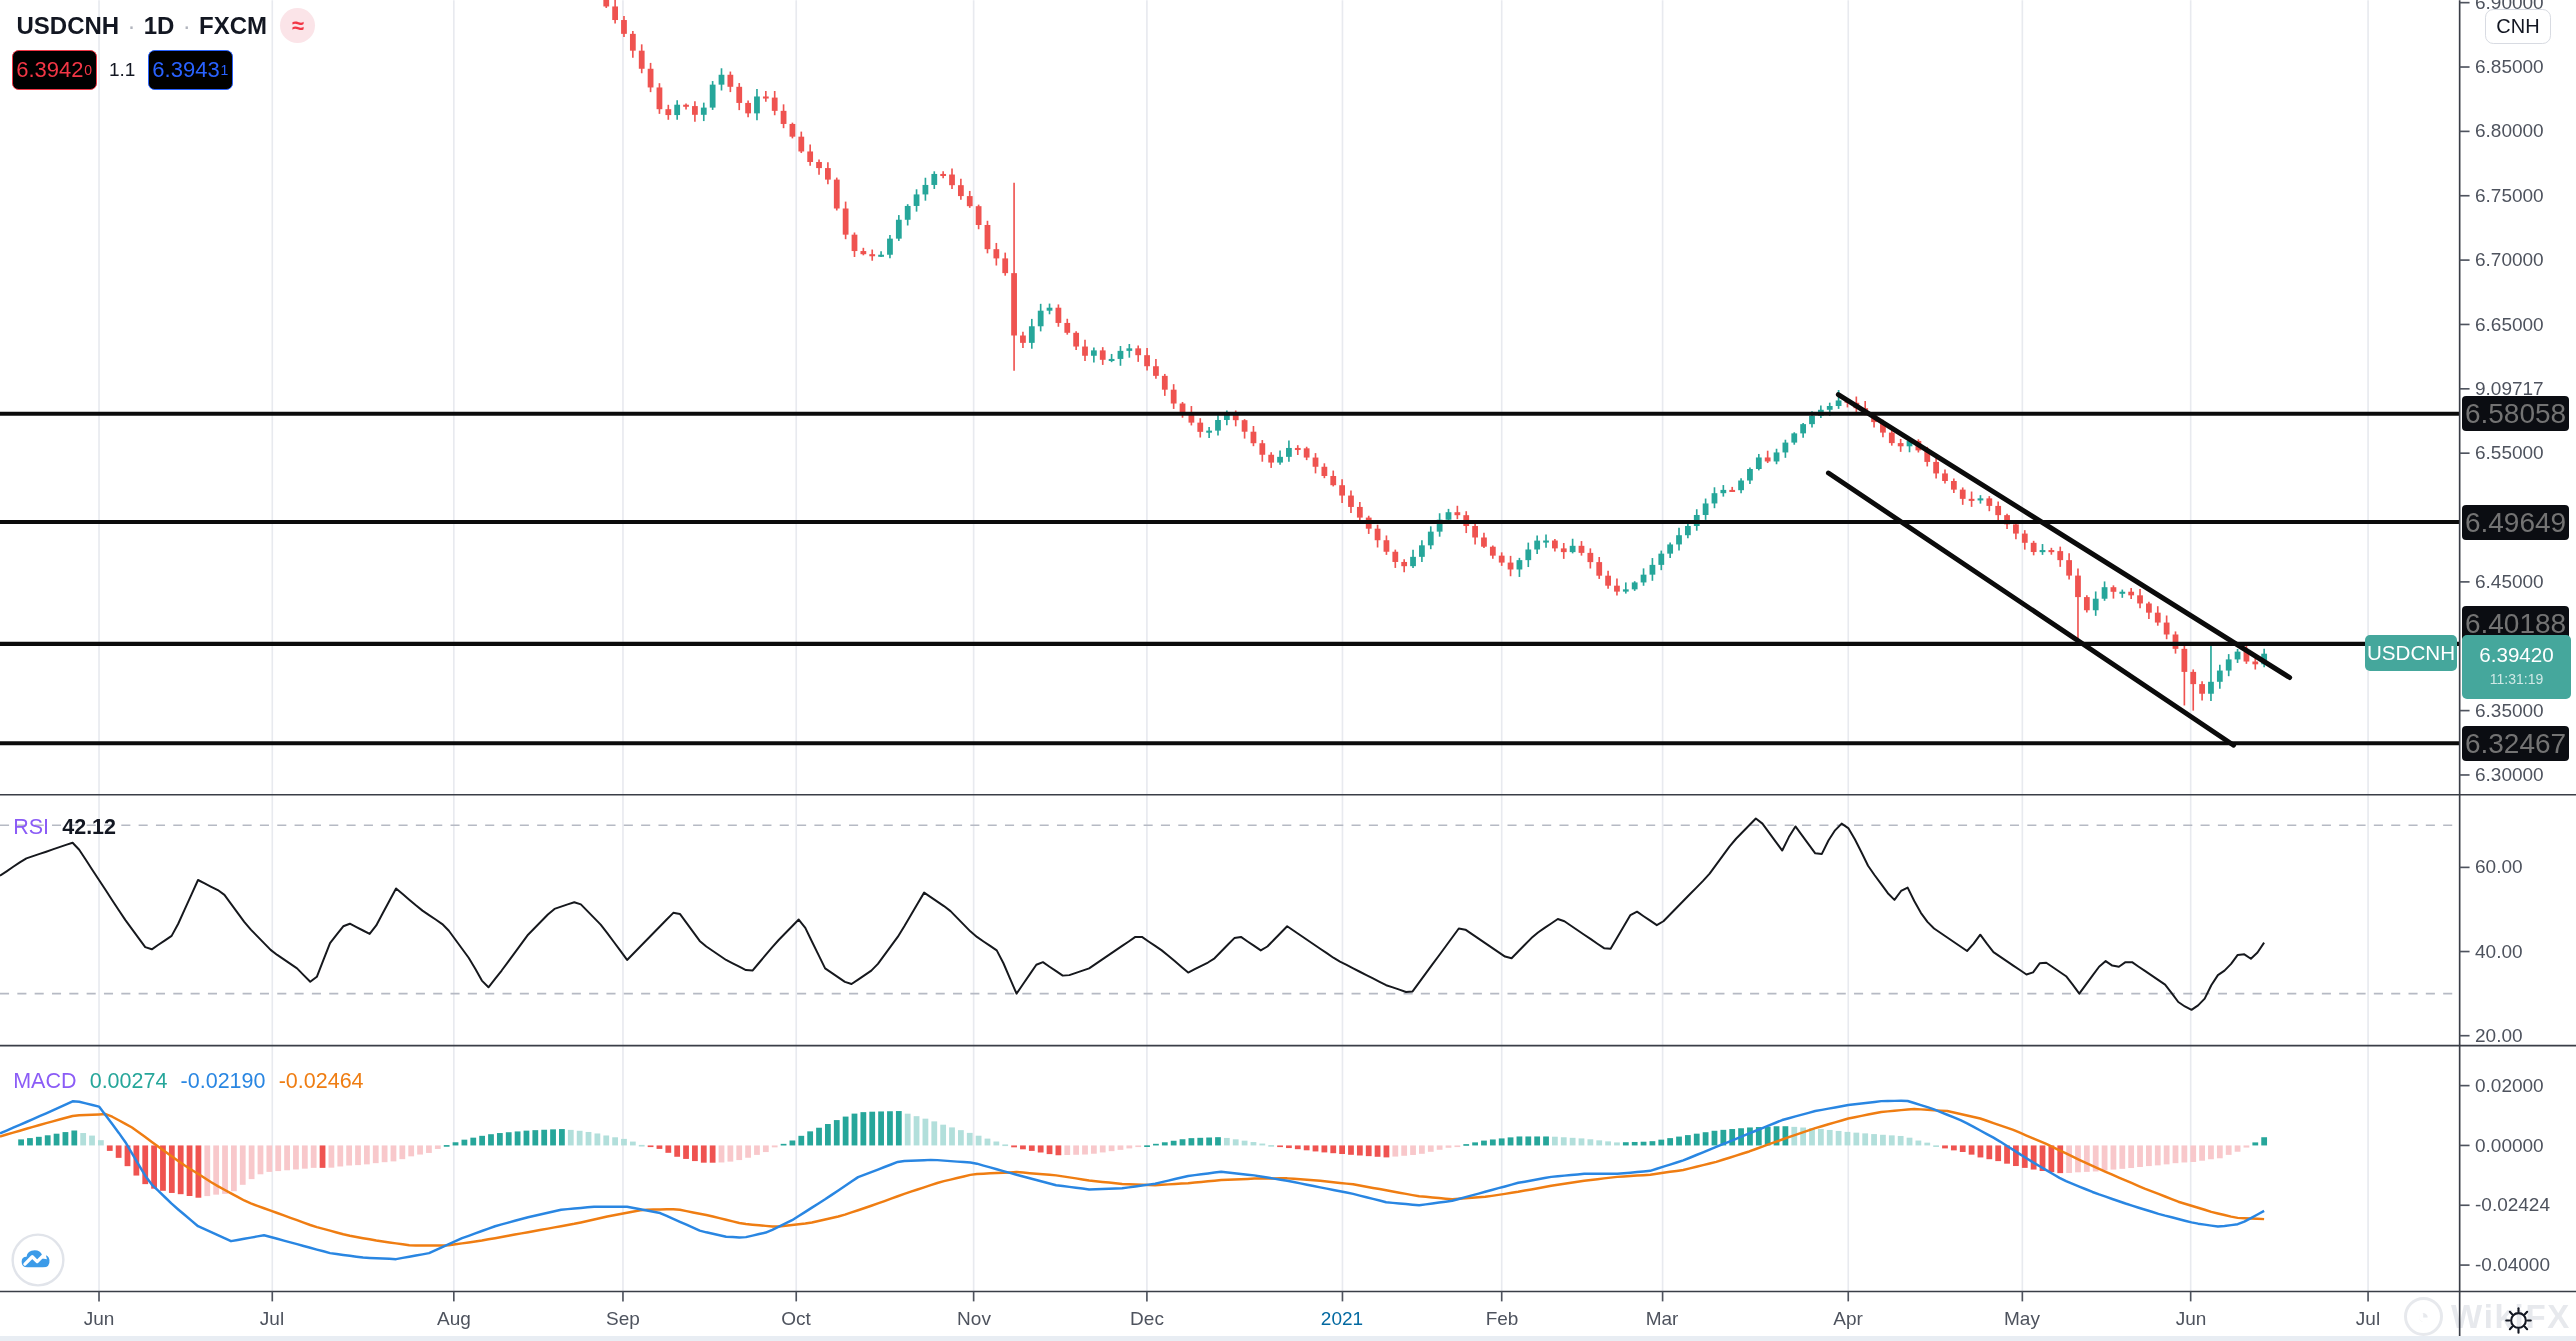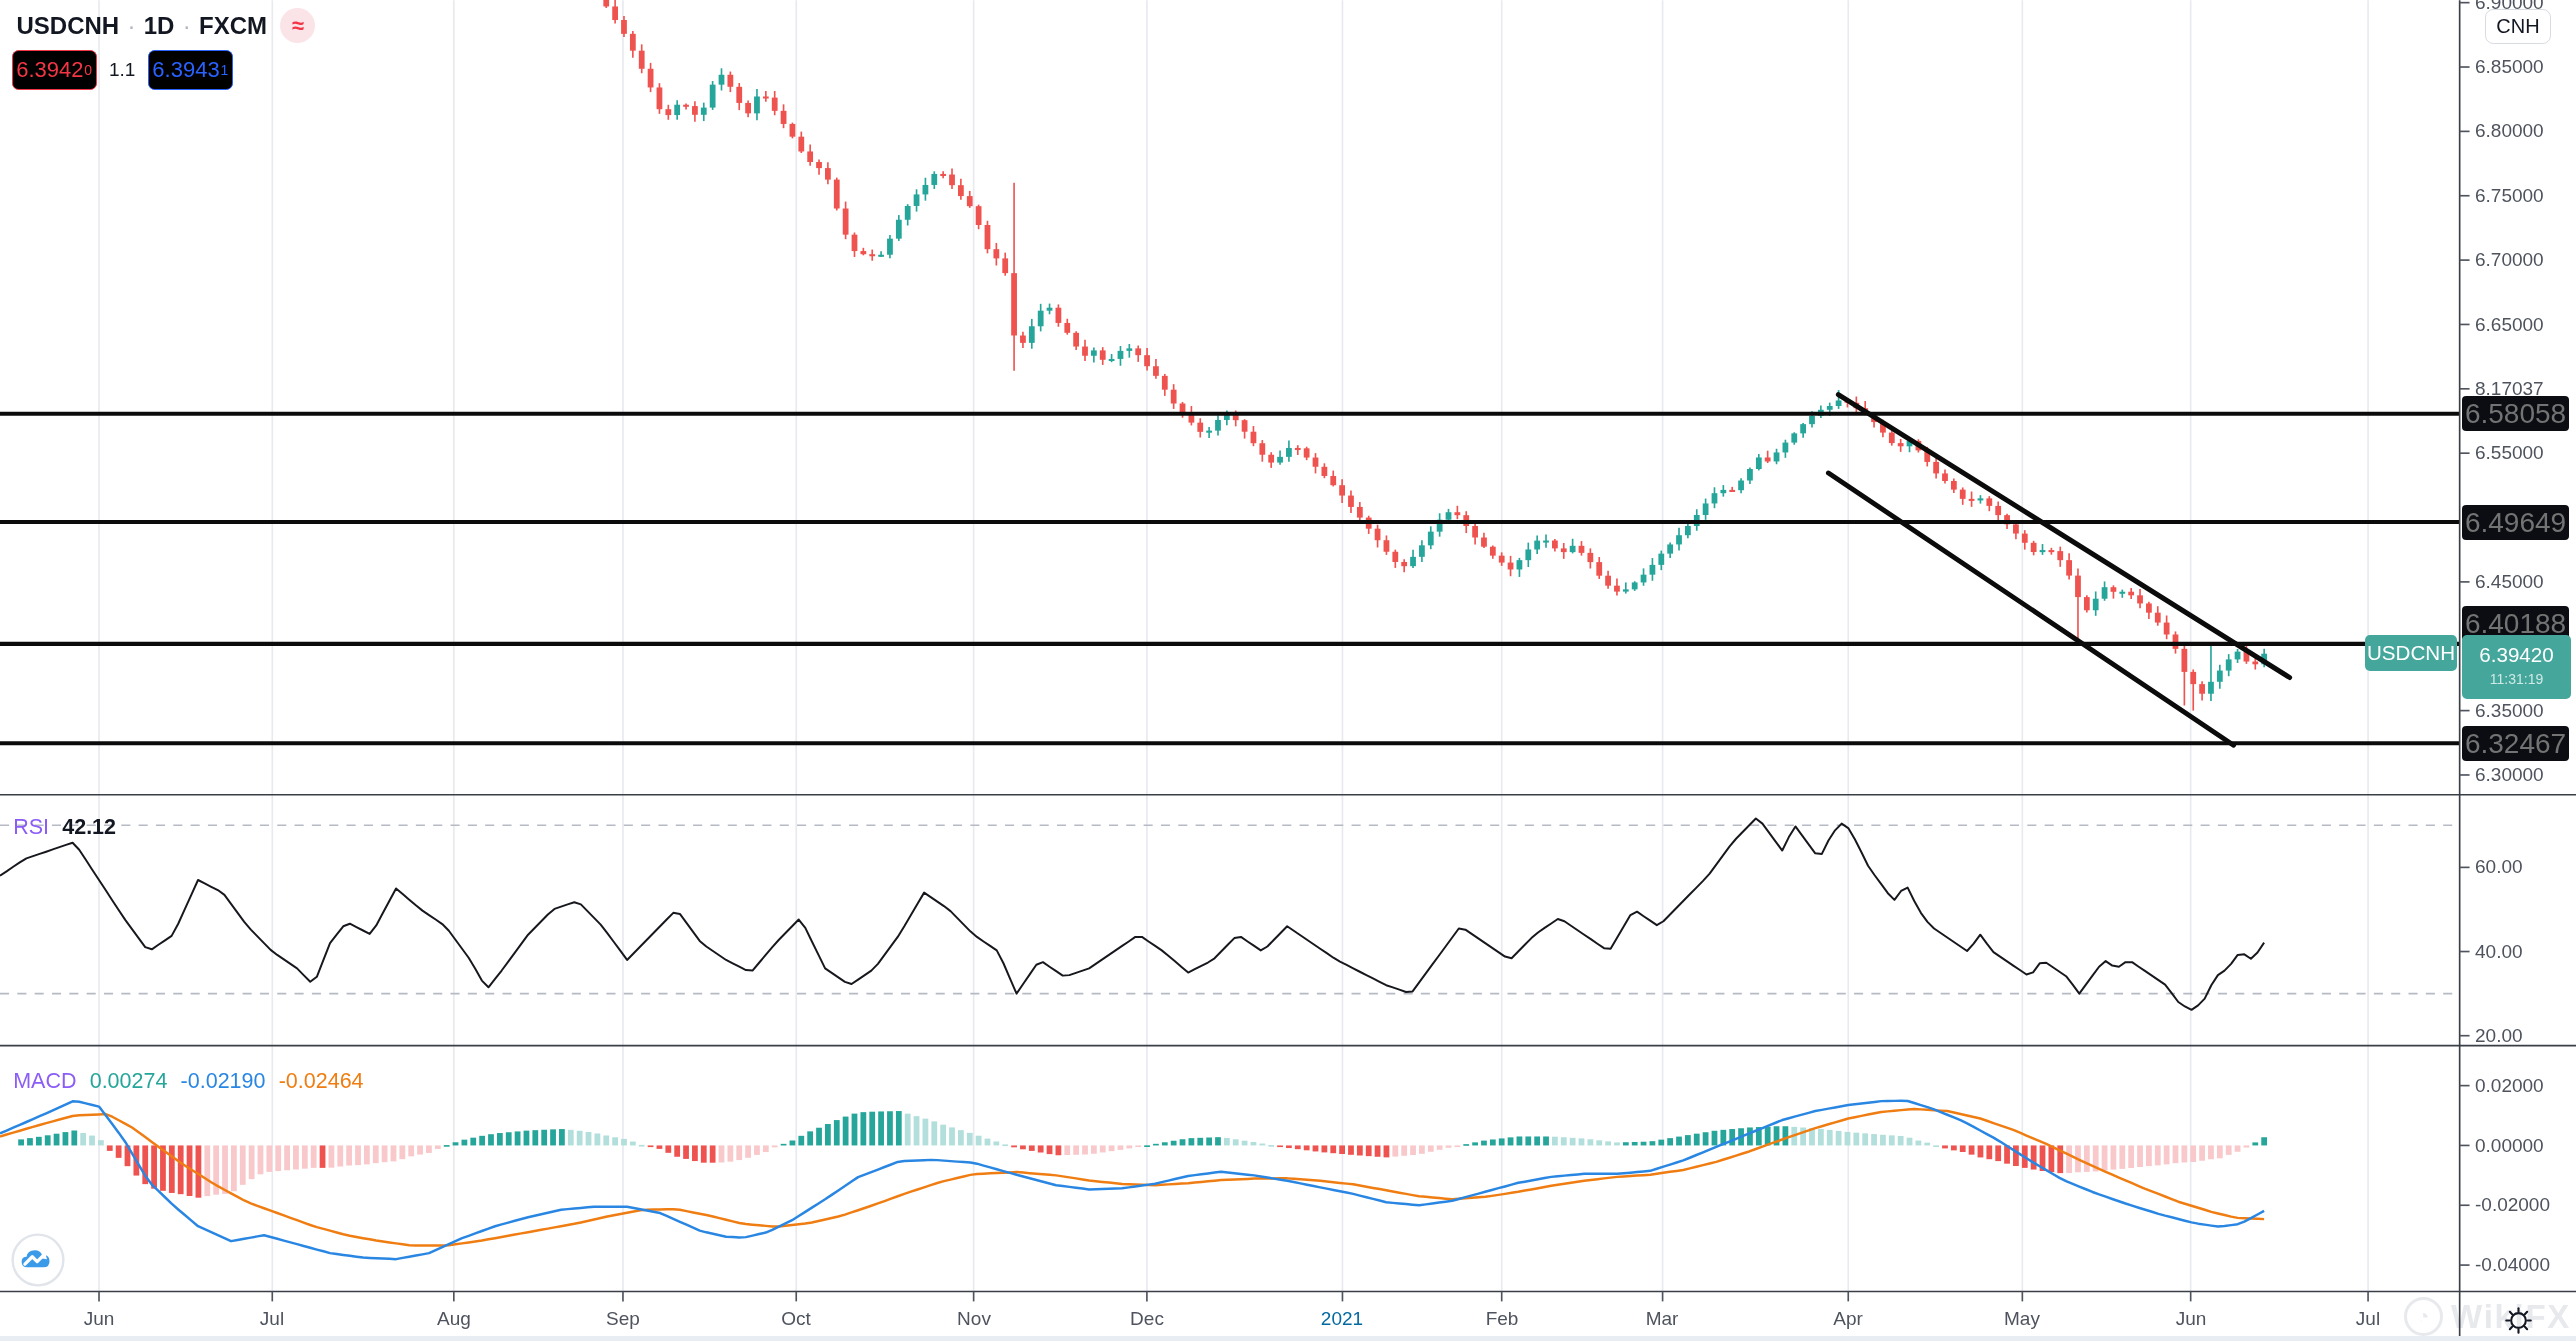--- a/index.html
+++ b/index.html
@@ -797,37 +797,37 @@
 
   <div id="currency-btn" class="overlay">CNH</div>
 
   <div id="price-axis-labels">
       <div class="axis-tick-label" style="top: -8.3px;">6.90000</div>
       <div class="axis-tick-label" style="top: 56px;">6.85000</div>
       <div class="axis-tick-label" style="top: 120px;">6.80000</div>
       <div class="axis-tick-label" style="top: 185px;">6.75000</div>
       <div class="axis-tick-label" style="top: 249px;">6.70000</div>
       <div class="axis-tick-label" style="top: 314px;">6.65000</div>
-      <div class="axis-tick-label" style="top: 378px;">8.17037</div>
+      <div class="axis-tick-label" style="top: 378px;">9.09717</div>
       <div class="axis-tick-label" style="top: 442px;">6.55000</div>
       <div class="axis-tick-label" style="top: 571px;">6.45000</div>
       <div class="axis-tick-label" style="top: 700px;">6.35000</div>
       <div class="axis-tick-label" style="top: 764px;">6.30000</div>
       <div class="level-label" style="top: 396px;">6.58058</div>
       <div class="level-label" style="top: 505px;">6.49649</div>
       <div class="level-label" style="top: 606px;">6.40188</div>
       <div class="level-label" style="top: 726px;">6.32467</div>
     </div>
   <div id="indicator-axis-labels">
       <div class="axis-tick-label" style="top: 856px;">60.00</div>
       <div class="axis-tick-label" style="top: 941px;">40.00</div>
       <div class="axis-tick-label" style="top: 1025px;">20.00</div>
       <div class="axis-tick-label" style="top: 1075px;">0.02000</div>
       <div class="axis-tick-label" style="top: 1135px;">0.00000</div>
-      <div class="axis-tick-label" style="top: 1194px;">-0.02000</div>
+      <div class="axis-tick-label" style="top: 1194px;">-0.02424</div>
       <div class="axis-tick-label" style="top: 1254px;">-0.04000</div>
     </div>
   <div id="time-axis-labels">
       <div class="time-label" style="left: 62px;">Jun</div>
       <div class="time-label" style="left: 235px;">Jul</div>
       <div class="time-label" style="left: 417px;">Aug</div>
       <div class="time-label" style="left: 586px;">Sep</div>
       <div class="time-label" style="left: 759px;">Oct</div>
       <div class="time-label" style="left: 937px;">Nov</div>
       <div class="time-label" style="left: 1110px;">Dec</div>

